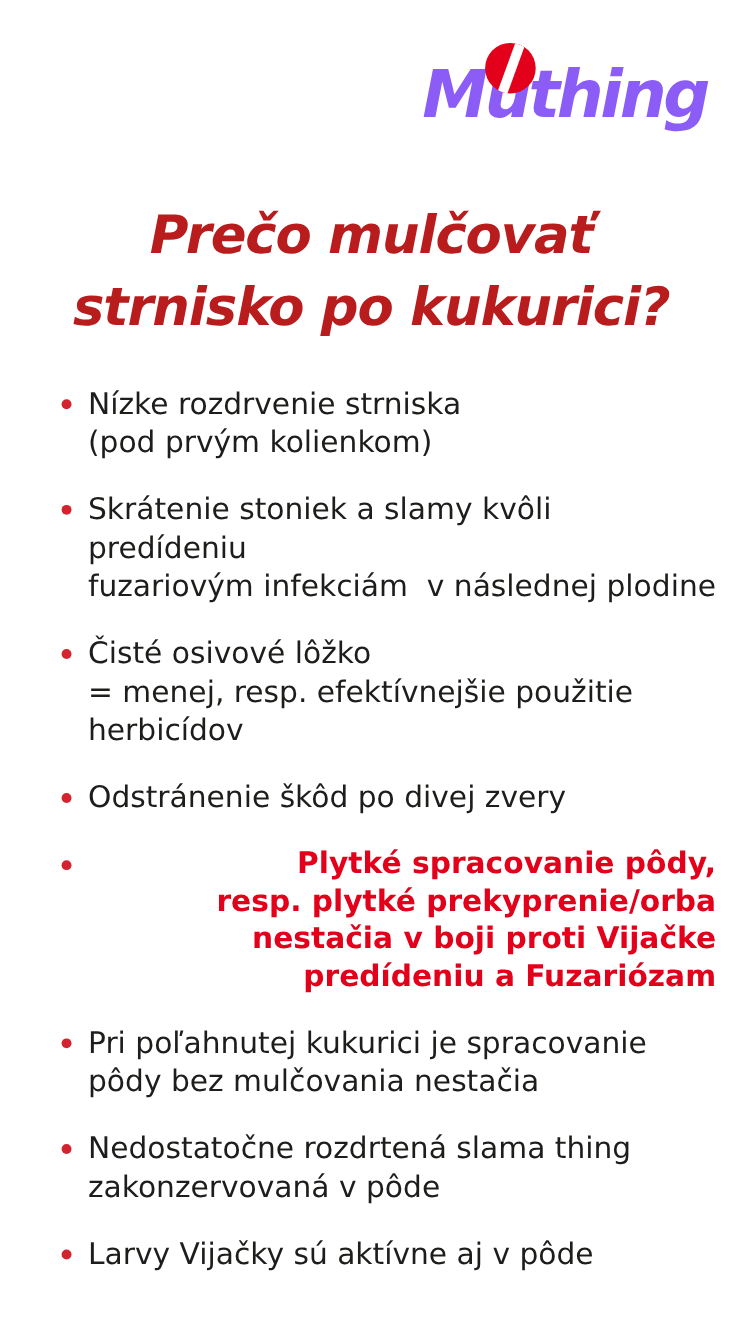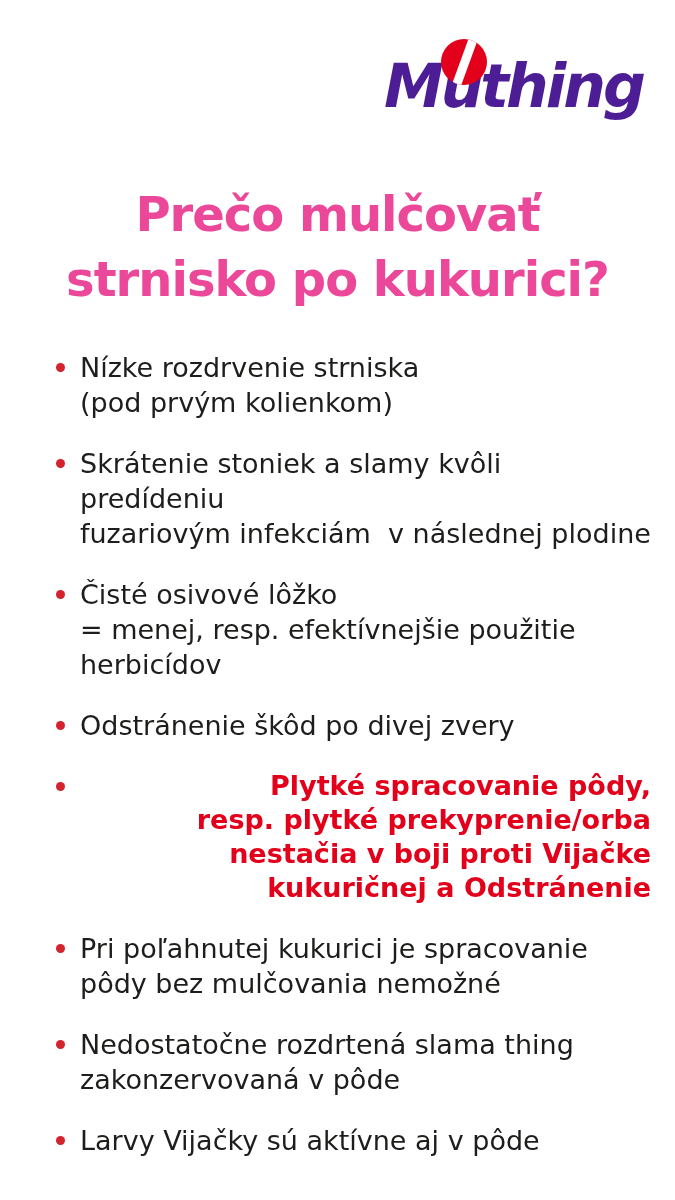--- a/index.html
+++ b/index.html
@@ -24,21 +24,21 @@
   }
   .logo {
     position: absolute;
     top: 56px;
     right: 32px;
     font-style: italic;
     font-weight: 800;
     font-size: 60px;
     line-height: 60px;
     letter-spacing: -3px;
-    color: #4c1d95;
+    color: #8b5cf6;
     white-space: nowrap;
   }
   .logo-u {
     position: relative;
     display: inline-block;
   }
   .logo-dot {
     position: absolute;
     left: 50%;
     top: -17px;
@@ -61,21 +61,22 @@
   }
 
   
   .title {
     margin: 52px 18px 0 18px;
     text-align: center;
     font-size: 48px;
     font-weight: 800;
     line-height: 65px;
     letter-spacing: -1px;
-    color: #ec4899;
+    color: #b91c1c;
+    font-style: italic;
   }
   .title .t-line { display: block; }
 
   
   .bullets {
     list-style: none;
     margin: 38px 6px 0 0;
     padding: 0 18px 0 80px;
     font-size: 27px;
     line-height: 35px;
@@ -142,27 +143,27 @@
     <li class="bullet">
       <span class="dot"></span>
       <span class="line">Odstránenie škôd po divej zvery</span>
     </li>
 
     <li class="bullet emphasis">
       <span class="dot"></span>
       <span class="line">Plytké spracovanie pôdy,</span>
       <span class="line">resp. plytké prekyprenie/orba</span>
       <span class="line">nestačia v boji proti Vijačke</span>
-      <span class="line">kukuričnej a Odstránenie</span>
+      <span class="line">predídeniu a Fuzariózam</span>
     </li>
 
     <li class="bullet">
       <span class="dot"></span>
       <span class="line">Pri poľahnutej kukurici je spracovanie</span>
-      <span class="line">pôdy bez mulčovania nemožné</span>
+      <span class="line">pôdy bez mulčovania nestačia</span>
     </li>
 
     <li class="bullet">
       <span class="dot"></span>
       <span class="line">Nedostatočne rozdrtená slama thing</span>
       <span class="line">zakonzervovaná v pôde</span>
     </li>
 
     <li class="bullet">
       <span class="dot"></span>

